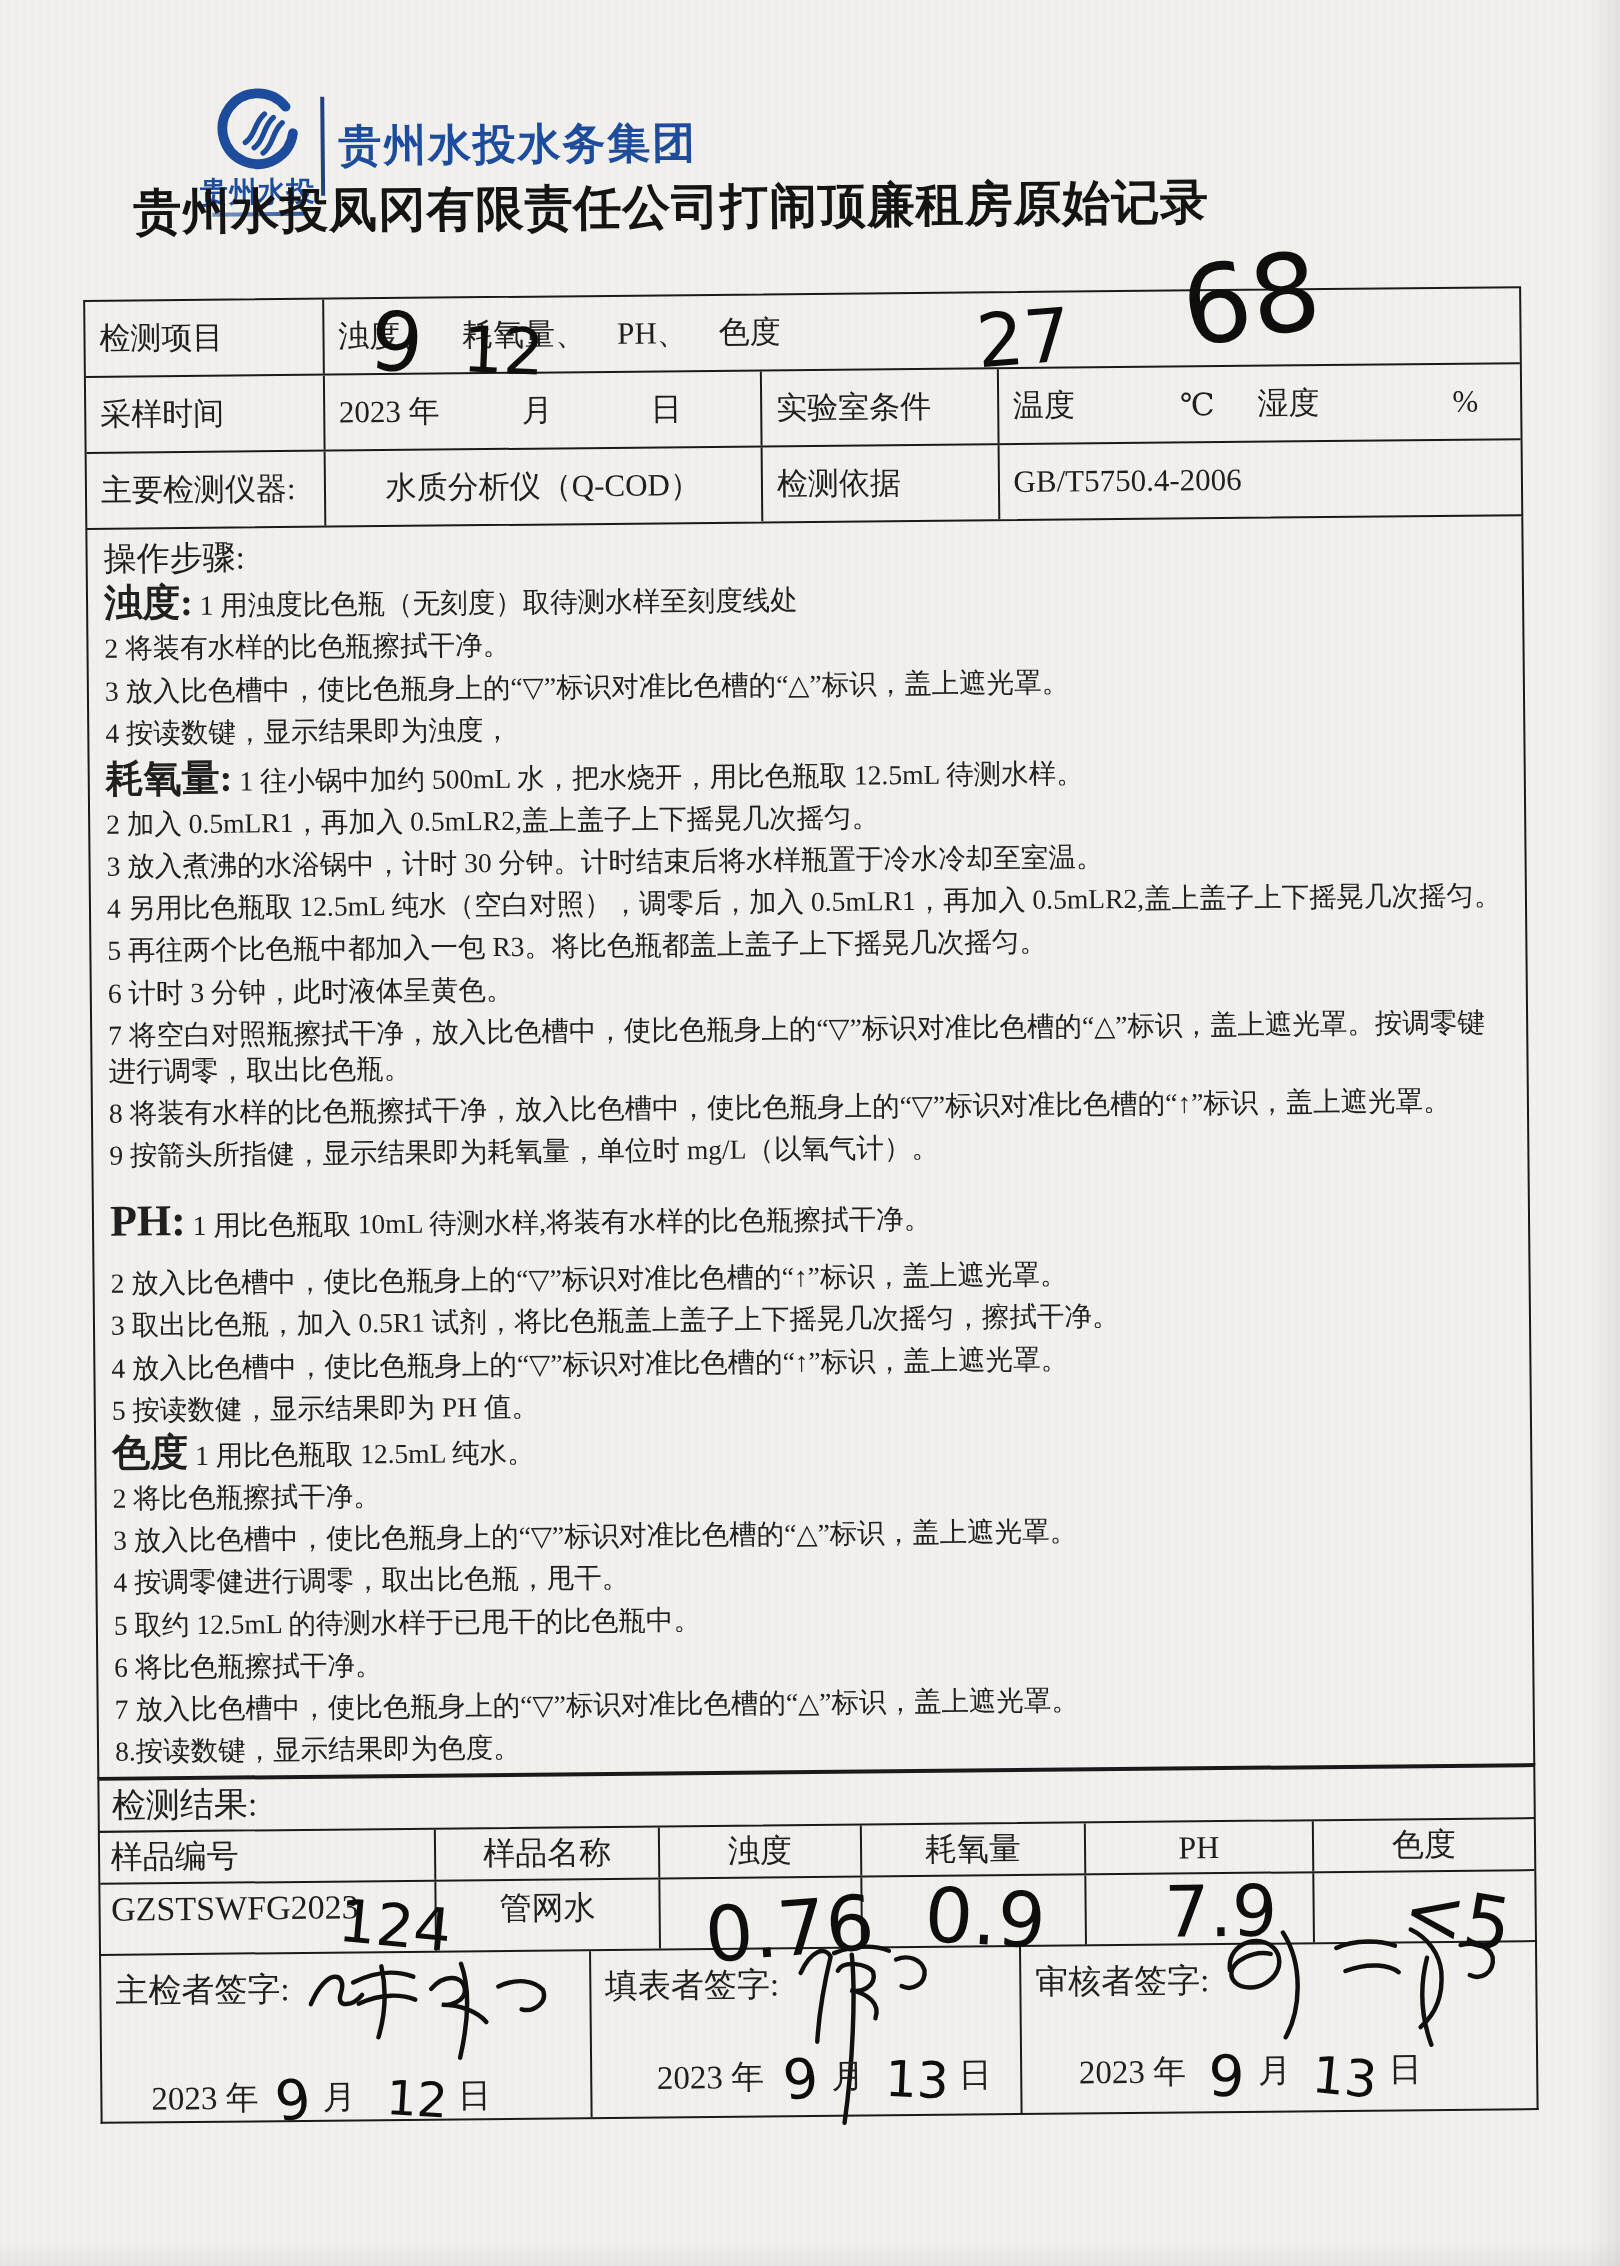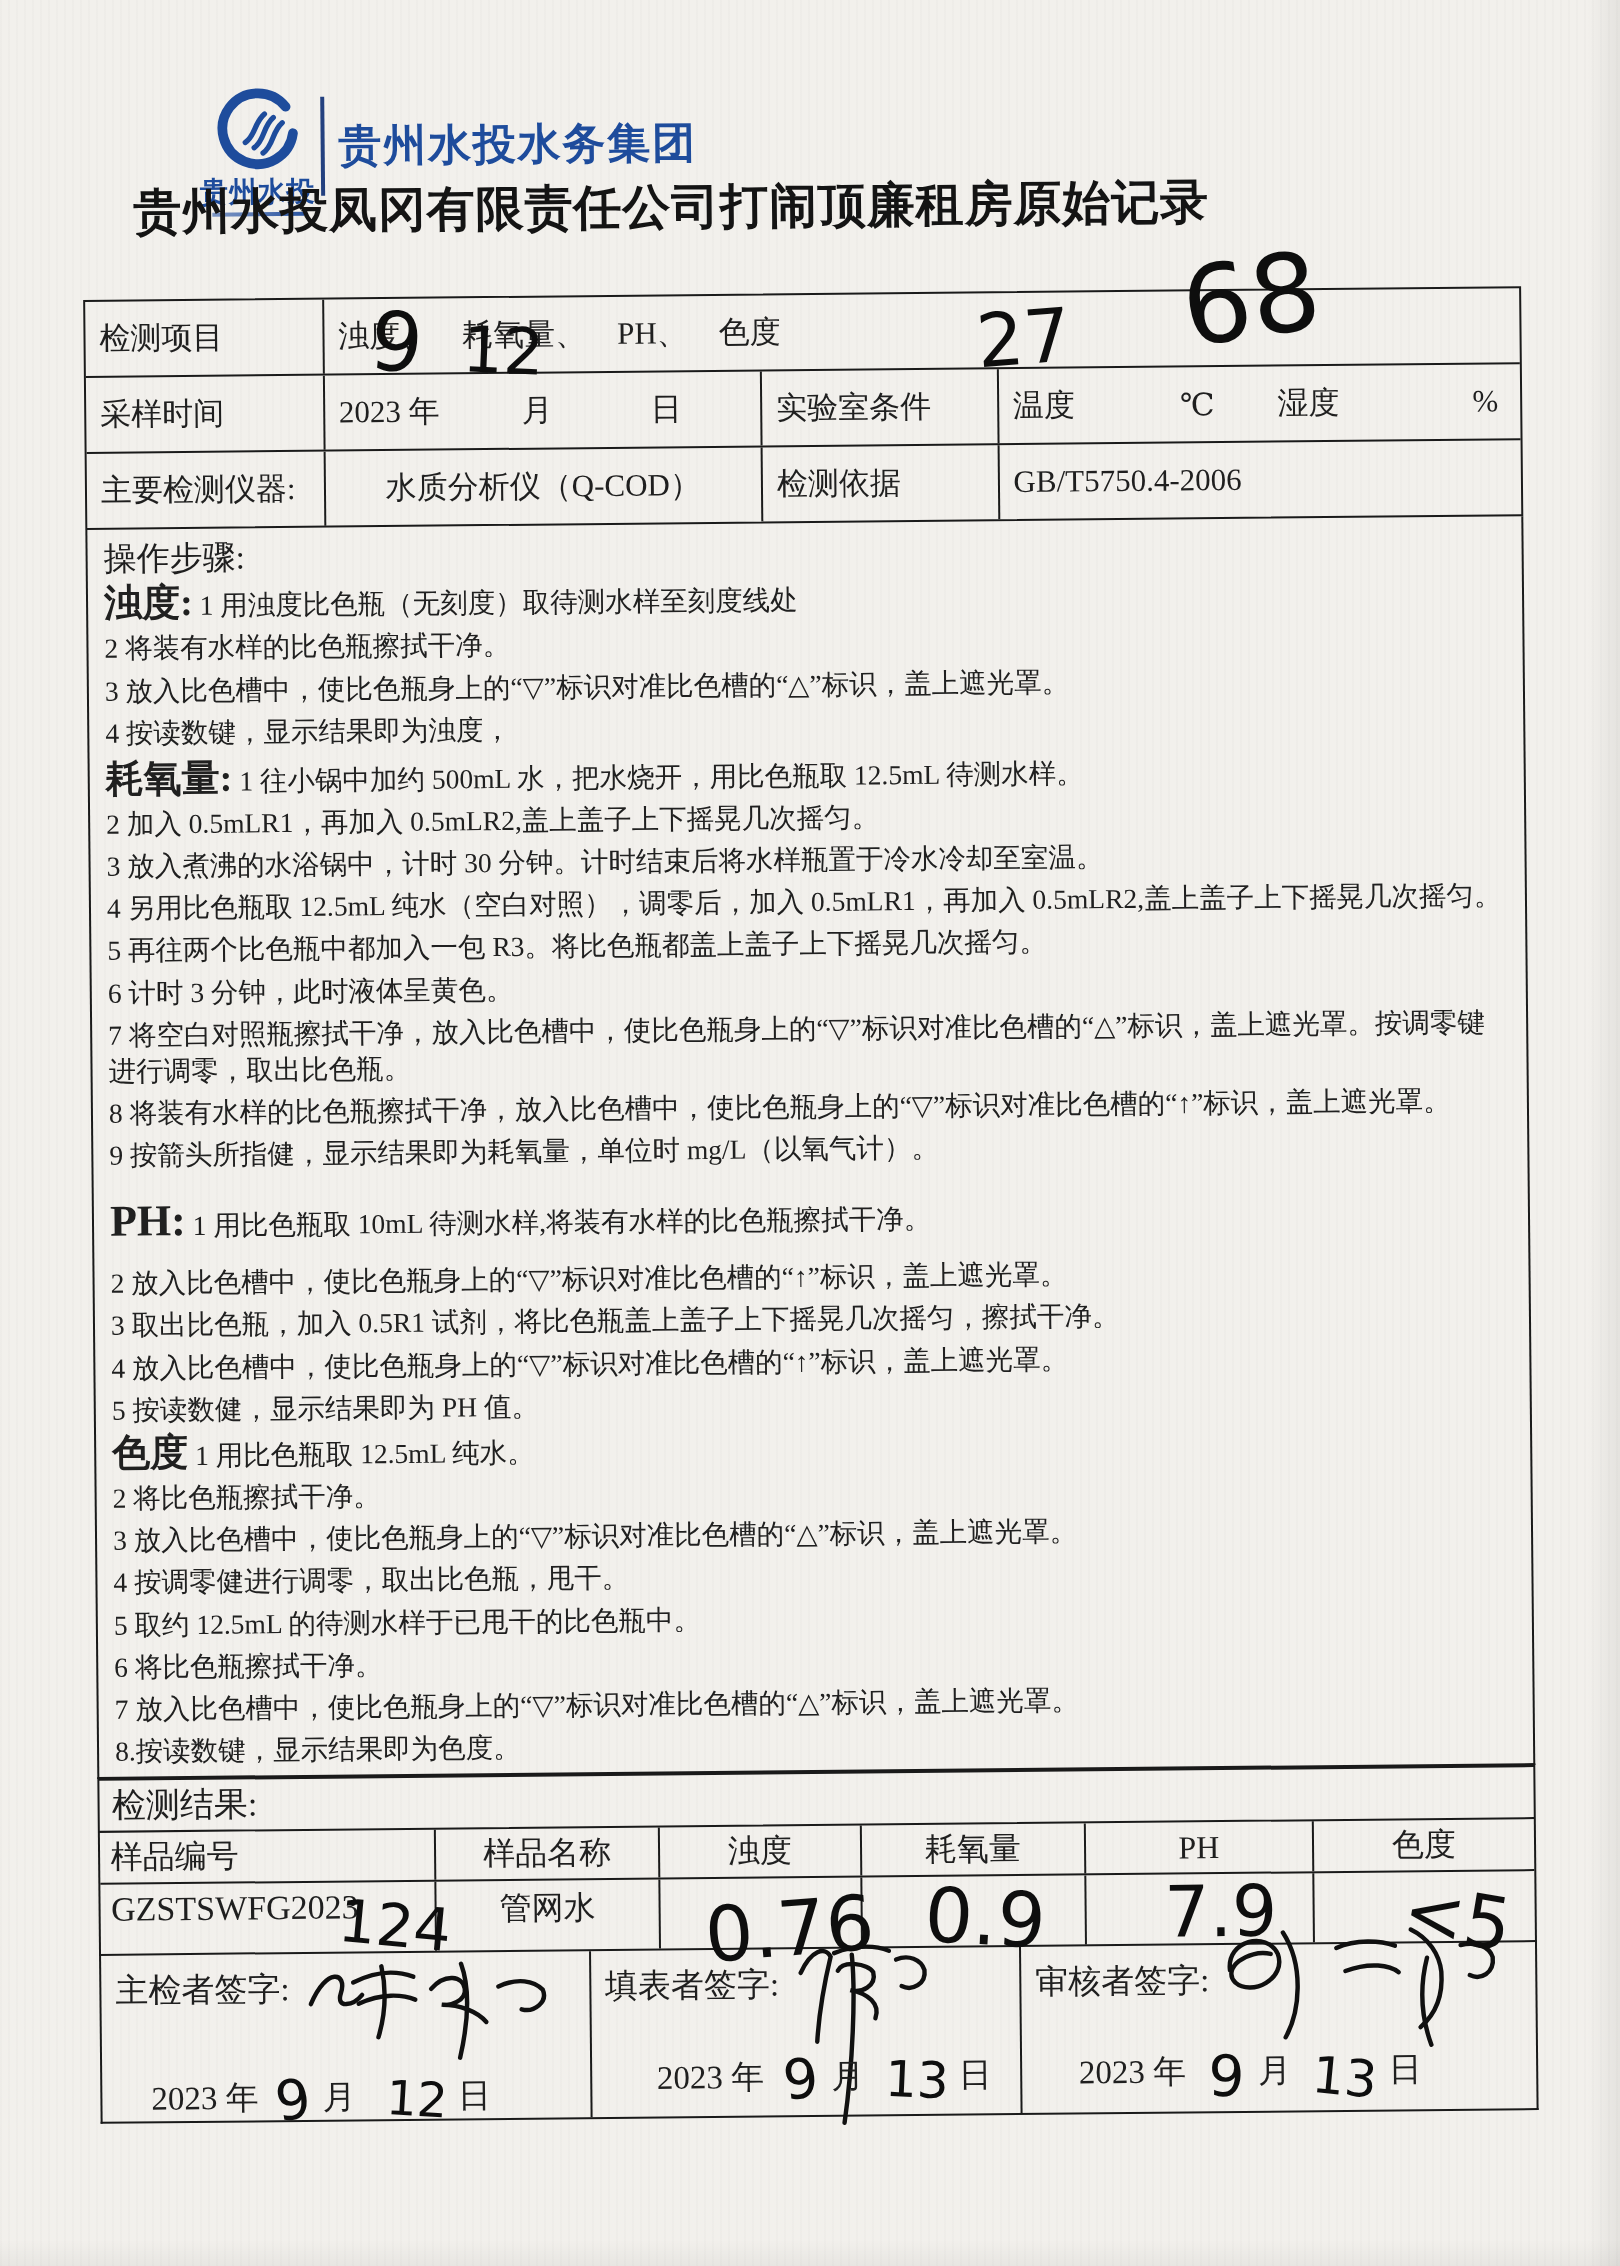--- a/index.html
+++ b/index.html
@@ -99,21 +99,21 @@
           <div class="icell" style="width:16.5%;">采样时间</div>
           <div class="icell" style="width:30.5%;">
             <span>2023 年</span>
             <span style="margin-left:82px;">月</span>
             <span style="margin-left:98px;">日</span>
           </div>
           <div class="icell" style="width:16.5%;">实验室条件</div>
           <div class="icell" style="width:36.5%;">
             <span>温度</span>
             <span style="margin-left:105px;">℃</span>
-            <span style="margin-left:63px;">湿度</span>
+            <span style="margin-left:43px;">湿度</span>
             <span style="margin-left:133px;">%</span>
           </div>
         </div>
         <div class="irow">
           <div class="icell" style="width:16.5%;padding-right:3.5px;">主要检测仪器:</div>
           <div class="icell" style="width:30.5%;justify-content:center;">水质分析仪（Q-COD）</div>
           <div class="icell" style="width:16.5%;">检测依据</div>
           <div class="icell" style="width:36.5%;">GB/T5750.4-2006</div>
         </div>
       </div>

